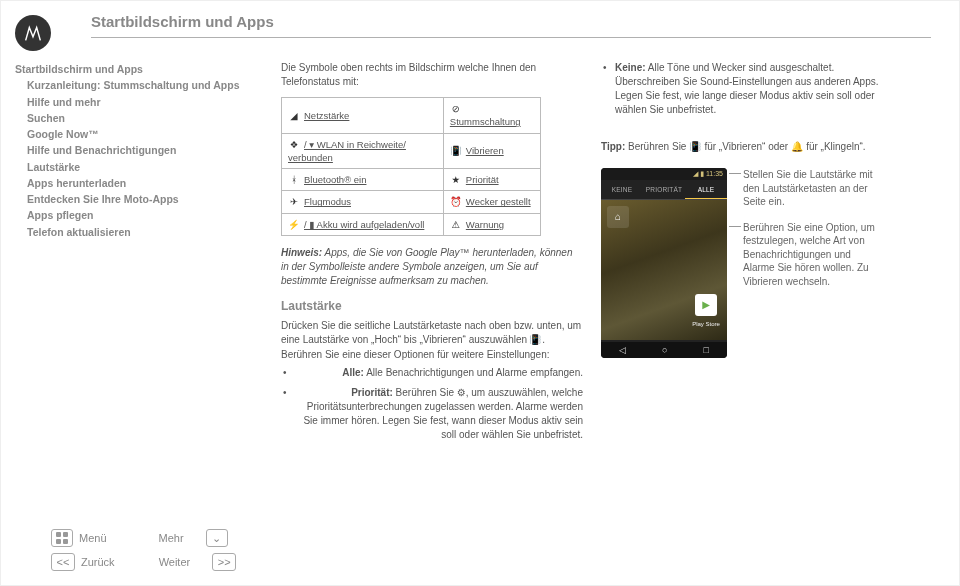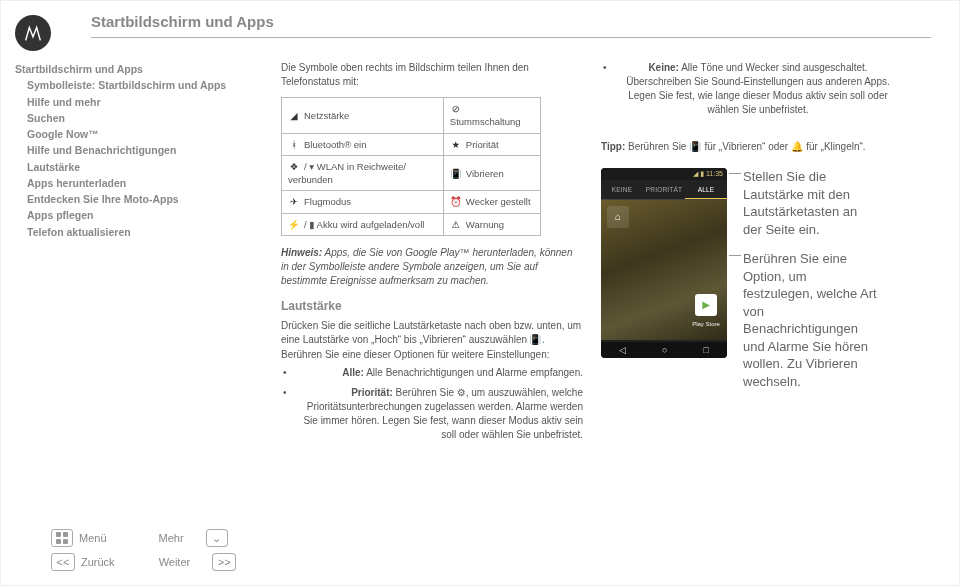--- a/index.html
+++ b/index.html
@@ -67,20 +67,21 @@
   .col-mid { width: 320px; padding-right: 18px; }
   .col-right { width: 300px; }
 
   .lead { margin-bottom: 8px; }
 
   
   table.status {
     border-collapse: collapse;
     width: 260px;
     margin-bottom: 10px;
+    text-decoration: underline;
   }
   table.status td {
     border: 1px solid #bbb;
     padding: 4px 6px;
     vertical-align: middle;
     font-size: 9.5px;
   }
   .ic { display: inline-block; width: 12px; text-align: center; margin-right: 4px; color: #333; }
 
   .hinweis { margin-top: 8px; font-style: italic; }
@@ -88,21 +89,21 @@
     font-weight: bold;
     font-size: 12px;
     margin: 10px 0 4px;
     color: #888;
   }
   ul.bul { list-style: none; padding-left: 14px; margin-top: 4px; text-align: right; }
   ul.bul li { position: relative; margin-bottom: 6px; }
   ul.bul li::before { content: "•"; position: absolute; left: -12px; }
 
   
-  ul.top-bul { list-style: none; padding-left: 14px; text-align: center; }
+  ul.top-bul { list-style: none; padding-left: 14px; }
   ul.top-bul li { position: relative; margin-bottom: 4px; }
   ul.top-bul li::before { content: "•"; position: absolute; left: -12px; }
 
   
   .phone-row { margin-top: 14px; }
   .phone {
     float: left;
     width: 126px;
     height: 190px;
     background: #222;
@@ -138,21 +139,21 @@
   .softkeys {
     position: absolute; bottom: 0; left: 0; right: 0; height: 16px;
     display: flex; justify-content: space-around; align-items: center;
     background: #111; color: #ddd; font-size: 9px;
   }
 
   .callouts {
     float: left;
     width: 150px;
     padding-left: 16px;
-    font-size: 13px;
+    font-size: 10px;
     color: #666;
     line-height: 1.35;
   }
   .callouts .co { margin-bottom: 12px; position: relative; }
   .callouts .co::before {
     content: "";
     position: absolute;
     left: -14px; top: 5px;
     width: 12px; height: 1px;
     background: #999;
@@ -195,50 +196,50 @@
 <div class="logo">
   <svg viewBox="0 0 24 24">
     <path d="M4 20 L8 6 L12 16 L16 6 L20 20" stroke="#fff" stroke-width="1.6" fill="none"></path>
   </svg>
 </div>
 <div class="page-title">Startbildschirm und Apps</div>
 <div class="title-rule"></div>
 
 <div class="nav">
   <div class="title-line">Startbildschirm und Apps</div>
-  <div class="indent">Symbolleiste: Startbildschirm und Apps</div>
+  <div class="indent">Kurzanleitung: Stummschaltung und Apps</div>
   <div class="indent">Hilfe und mehr</div>
   <div class="indent">Suchen</div>
   <div class="indent">Google Now™</div>
   <div class="indent">Hilfe und Benachrichtigungen</div>
   <div class="indent">Lautstärke</div>
   <div class="indent">Apps herunterladen</div>
   <div class="indent">Entdecken Sie Ihre Moto-Apps</div>
   <div class="indent">Apps pflegen</div>
   <div class="indent">Telefon aktualisieren</div>
 </div>
 
 <div class="main clearfix">
 
   <div class="col col-mid">
-    <p class="lead">Die Symbole oben rechts im Bildschirm teilen Ihnen den Telefonstatus mit:</p>
+    <p class="lead">Die Symbole oben rechts im Bildschirm welche Ihnen den Telefonstatus mit:</p>
 
     <table class="status">
       <tbody>
           <tr>
         <td><span class="ic">◢</span><span>Netzstärke</span></td>
         <td><span class="ic">⊘</span><span>Stummschaltung</span></td>
       </tr>
       <tr>
+        <td><span class="ic">❖</span><span>/ ▾ WLAN in Reichweite/ verbunden</span></td>
+        <td><span class="ic">📳</span><span>Vibrieren</span></td>
+      </tr>
+      <tr>
         <td><span class="ic">ᚼ</span><span>Bluetooth® ein</span></td>
         <td><span class="ic">★</span><span>Priorität</span></td>
-      </tr>
-      <tr>
-        <td><span class="ic">❖</span><span>/ ▾ WLAN in Reichweite/ verbunden</span></td>
-        <td><span class="ic">📳</span><span>Vibrieren</span></td>
       </tr>
       <tr>
         <td><span class="ic">✈</span><span>Flugmodus</span></td>
         <td><span class="ic">⏰</span><span>Wecker gestellt</span></td>
       </tr>
       <tr>
         <td><span class="ic">⚡</span><span>/ ▮ Akku wird aufgeladen/voll</span></td>
         <td><span class="ic">⚠</span><span>Warnung</span></td>
       </tr>
     </tbody>

